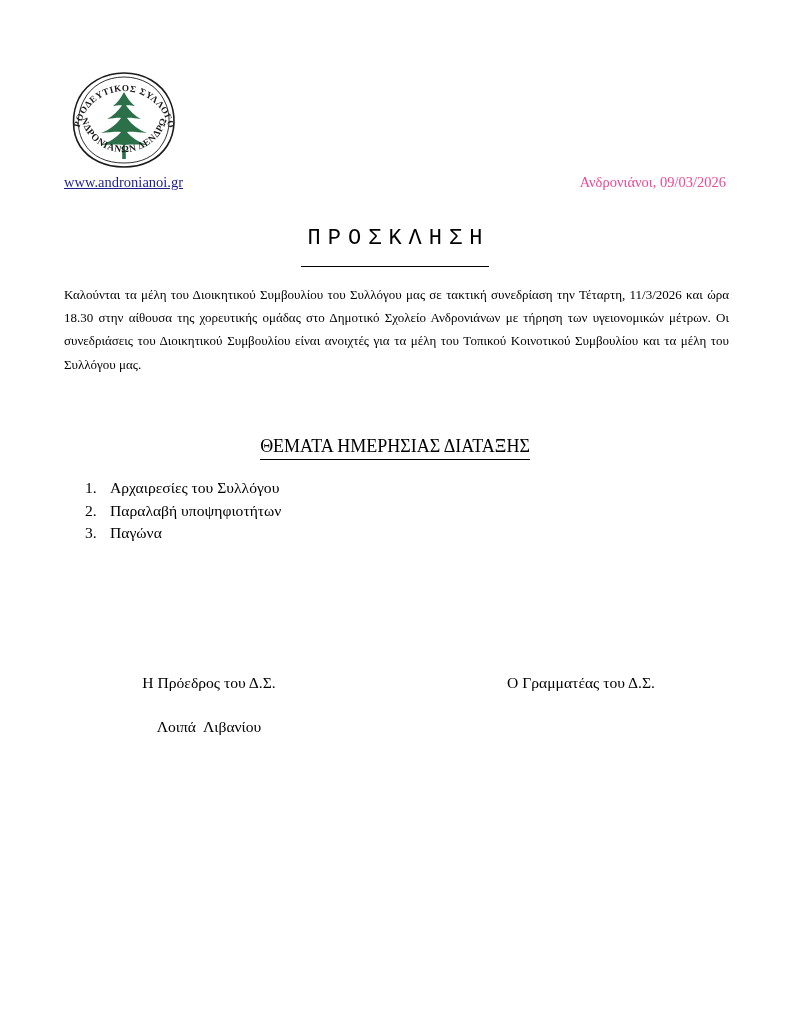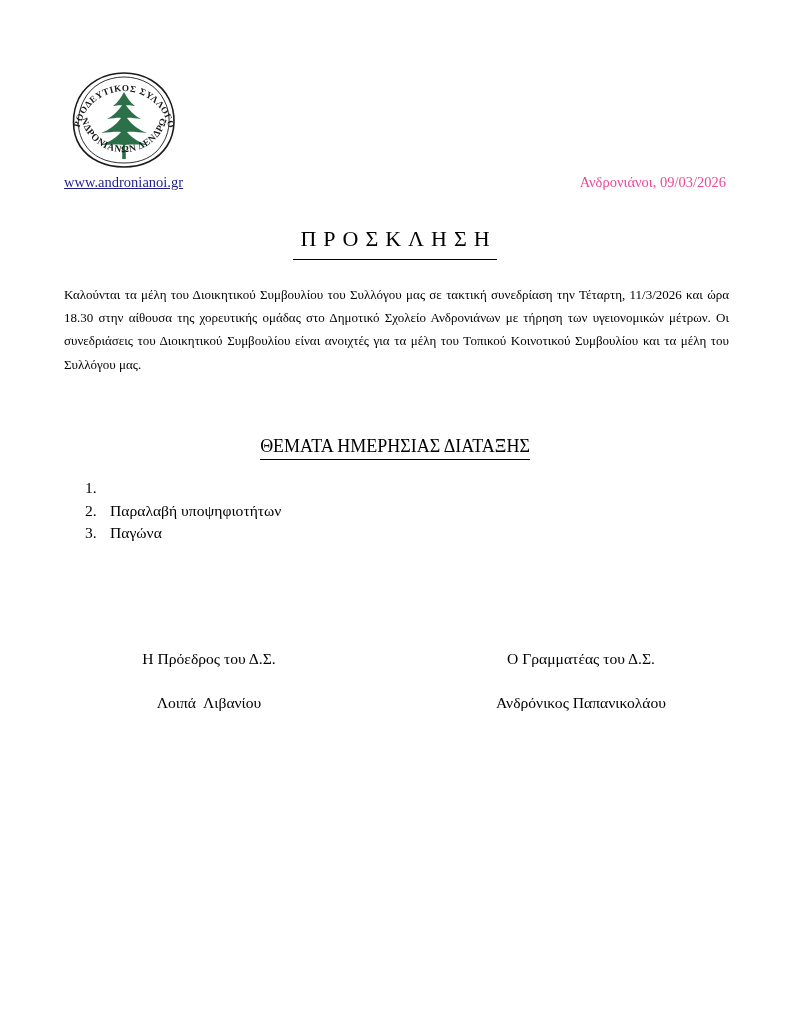--- a/index.html
+++ b/index.html
@@ -81,22 +81,23 @@
     top: 226px;
     width: 790px;
     text-align: center;
   }
   .doc-title span {
     display: inline-block;
     font-size: 22px;
     letter-spacing: 7px;
     text-indent: 7px;
     border-bottom: 1.6px solid #000;
-    padding-bottom: 8px;
+    padding-bottom: 15px;
     line-height: 1.15;
+    font-family: Liberation Mono, monospace;
   }
 
   
   .body-para {
     position: absolute;
     left: 64px;
     top: 283px;
     width: 665px;
     font-size: 13px;
     line-height: 23.2px;
@@ -148,20 +149,21 @@
     left: 64px;
     top: 648px;
     width: 662px;
     display: flex;
   }
   .sig-col {
     width: 50%;
     text-align: center;
     font-size: 15.6px;
     line-height: 22px;
+    margin-top: 24px;
   }
   .sig-col.left  { padding-right: 60px; }
   .sig-col.right { padding-left: 22px; }
   .sig-role {
     display: block;
   }
   .sig-name {
     display: block;
     margin-top: 22px;
     white-space: pre;
@@ -218,35 +220,35 @@
 
   <div class="body-para">Καλούνται τα μέλη του Διοικητικού Συμβουλίου του Συλλόγου μας σε τακτική συνεδρίαση την Τέταρτη,  11/3/2026  και ώρα 18.30 στην αίθουσα της χορευτικής ομάδας στο Δημοτικό Σχολείο Ανδρονιάνων με τήρηση των υγειονομικών μέτρων.  Οι συνεδριάσεις του Διοικητικού Συμβουλίου είναι ανοιχτές για τα μέλη του Τοπικού Κοινοτικού Συμβουλίου και τα μέλη του Συλλόγου μας.</div>
 
   <div class="agenda-heading">
     <span>ΘΕΜΑΤΑ ΗΜΕΡΗΣΙΑΣ ΔΙΑΤΑΞΗΣ</span>
   </div>
 
   <ol class="agenda-list">
     <li>
       <span class="num">1.</span>
+      <span class="txt">Αρχαιρεσίες του Συλλόγου</span>
     </li>
     <li>
       <span class="num">2.</span>
       <span class="txt">Παραλαβή υποψηφιοτήτων</span>
     </li>
     <li>
       <span class="num">3.</span>
       <span class="txt">Παγώνα</span>
     </li>
   </ol>
 
   <div class="signatures">
     <div class="sig-col left">
       <span class="sig-role">Η Πρόεδρος του Δ.Σ.</span>
       <span class="sig-name">Λοιπά  Λιβανίου</span>
     </div>
     <div class="sig-col right">
       <span class="sig-role">Ο Γραμματέας του Δ.Σ.</span>
-      <span class="sig-name">Ανδρόνικος Παπανικολάου</span>
     </div>
   </div>
 
 </div>
 
 </body></html>

